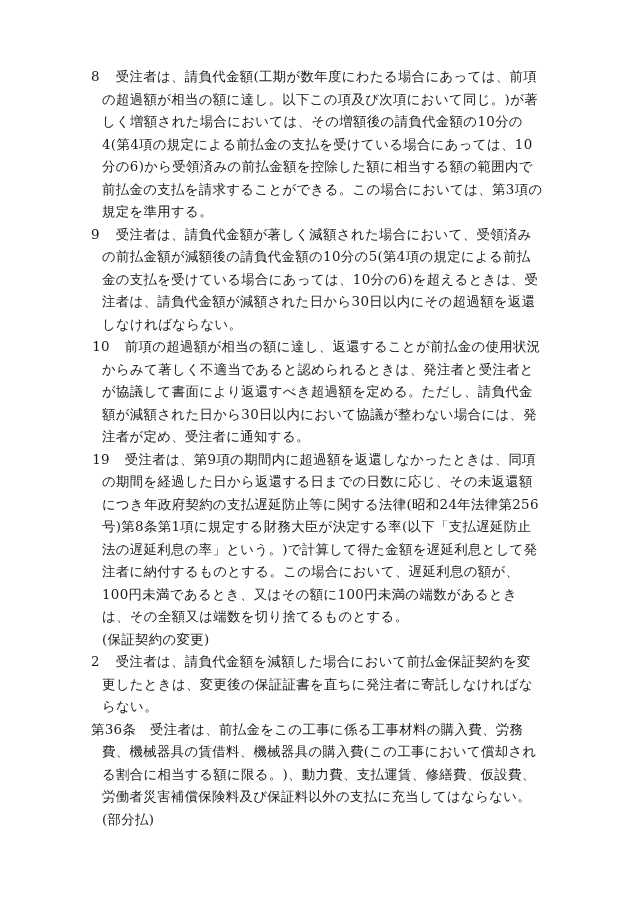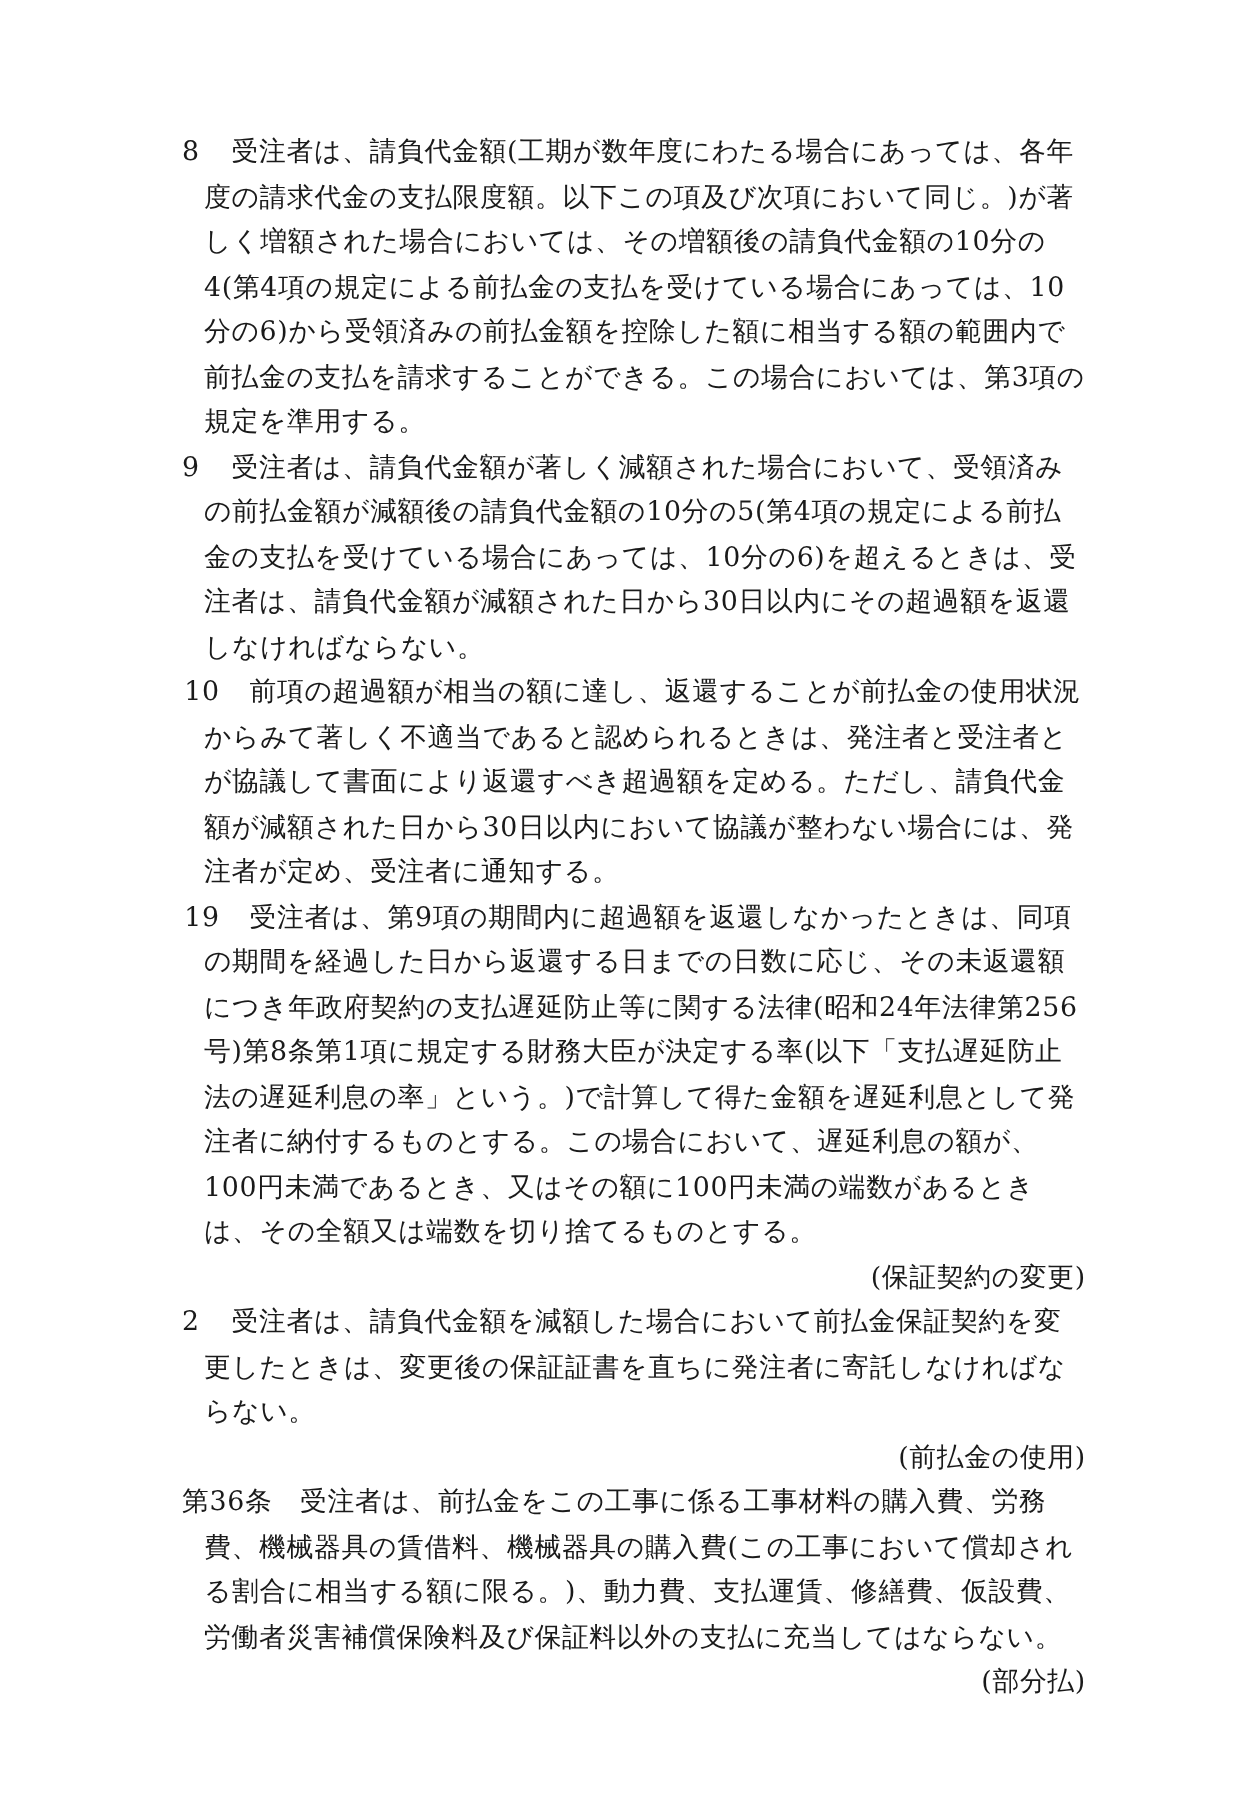--- a/index.html
+++ b/index.html
@@ -5,42 +5,41 @@
   html, body { margin: 0; padding: 0; background: #ffffff; }
   body { width: 630px; height: 903px; overflow: hidden; position: relative; }
   .page {
     position: absolute; left: 91px; top: 66px; width: 452px;
     font-family: "DejaVu Serif", "Liberation Serif", serif;
     font-size: 13.4px; line-height: 22.5px; color: #1a1a1a;
     letter-spacing: 0.35px;
   }
   .para { margin: 0; padding-left: 11px; text-indent: -11px; }
   .article { margin: 0; padding-left: 11px; text-indent: -11px; }
-  .caption { margin: 0; padding-left: 11px; text-align: right; }
+  .caption { margin: 0; padding-left: 11px; }
   .num { display: inline-block; min-width: 11px; text-indent: 0; }
   .num.two { min-width: 20px; text-align: center; }
   .art-num { }
 </style>
 </head>
 <body>
 
 <div class="page">
 
-  <p class="para"><span class="num">8</span>　<span>受注者は、請負代金額(工期が数年度にわたる場合にあっては、各年度の請求代金の支払限度額。以下この項及び次項において同じ。)が著しく増額された場合においては、その増額後の請負代金額の10分の4(第4項の規定による前払金の支払を受けている場合にあっては、10分の6)から受領済みの前払金額を控除した額に相当する額の範囲内で前払金の支払を請求することができる。この場合においては、第3項の規定を準用する。</span></p>
+  <p class="para"><span class="num">8</span>　<span>受注者は、請負代金額(工期が数年度にわたる場合にあっては、前項の超過額が相当の額に達し。以下この項及び次項において同じ。)が著しく増額された場合においては、その増額後の請負代金額の10分の4(第4項の規定による前払金の支払を受けている場合にあっては、10分の6)から受領済みの前払金額を控除した額に相当する額の範囲内で前払金の支払を請求することができる。この場合においては、第3項の規定を準用する。</span></p>
 
   <p class="para"><span class="num">9</span>　<span>受注者は、請負代金額が著しく減額された場合において、受領済みの前払金額が減額後の請負代金額の10分の5(第4項の規定による前払金の支払を受けている場合にあっては、10分の6)を超えるときは、受注者は、請負代金額が減額された日から30日以内にその超過額を返還しなければならない。</span></p>
 
   <p class="para"><span class="num two">10</span>　<span>前項の超過額が相当の額に達し、返還することが前払金の使用状況からみて著しく不適当であると認められるときは、発注者と受注者とが協議して書面により返還すべき超過額を定める。ただし、請負代金額が減額された日から30日以内において協議が整わない場合には、発注者が定め、受注者に通知する。</span></p>
 
   <p class="para"><span class="num two">19</span>　<span>受注者は、第9項の期間内に超過額を返還しなかったときは、同項の期間を経過した日から返還する日までの日数に応じ、その未返還額につき年政府契約の支払遅延防止等に関する法律(昭和24年法律第256号)第8条第1項に規定する財務大臣が決定する率(以下「支払遅延防止法の遅延利息の率」という。)で計算して得た金額を遅延利息として発注者に納付するものとする。この場合において、遅延利息の額が、100円未満であるとき、又はその額に100円未満の端数があるときは、その全額又は端数を切り捨てるものとする。</span></p>
 
   <p class="caption">(保証契約の変更)</p>
 
 
   <p class="para"><span class="num">2</span>　<span>受注者は、請負代金額を減額した場合において前払金保証契約を変更したときは、変更後の保証証書を直ちに発注者に寄託しなければならない。</span></p>
 
-  <p class="caption">(前払金の使用)</p>
 
   <p class="article"><span class="art-num">第36条</span>　<span>受注者は、前払金をこの工事に係る工事材料の購入費、労務費、機械器具の賃借料、機械器具の購入費(この工事において償却される割合に相当する額に限る。)、動力費、支払運賃、修繕費、仮設費、労働者災害補償保険料及び保証料以外の支払に充当してはならない。</span></p>
 
   <p class="caption">(部分払)</p>
 
 </div>
 
 </body></html>

